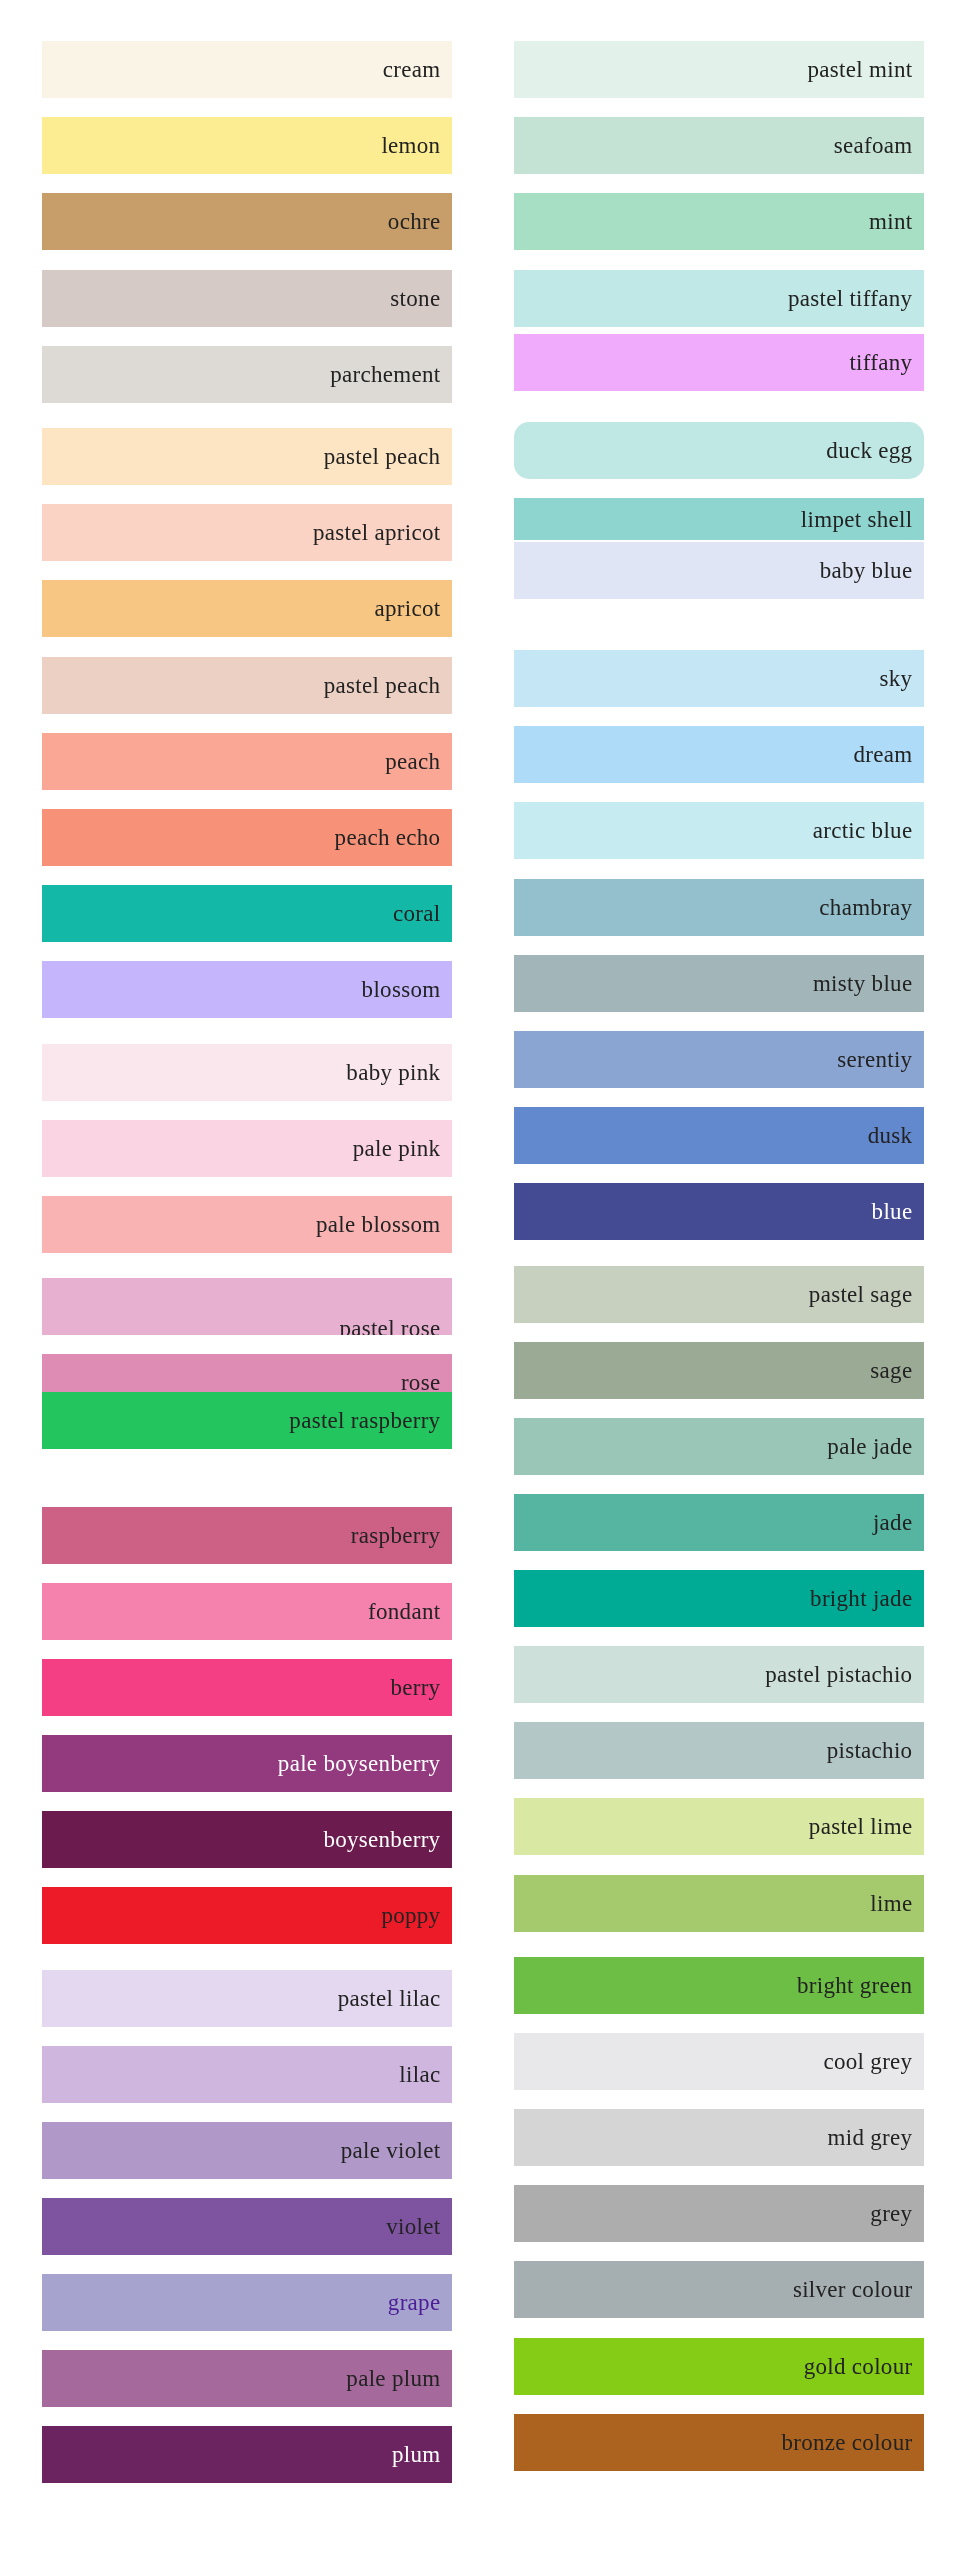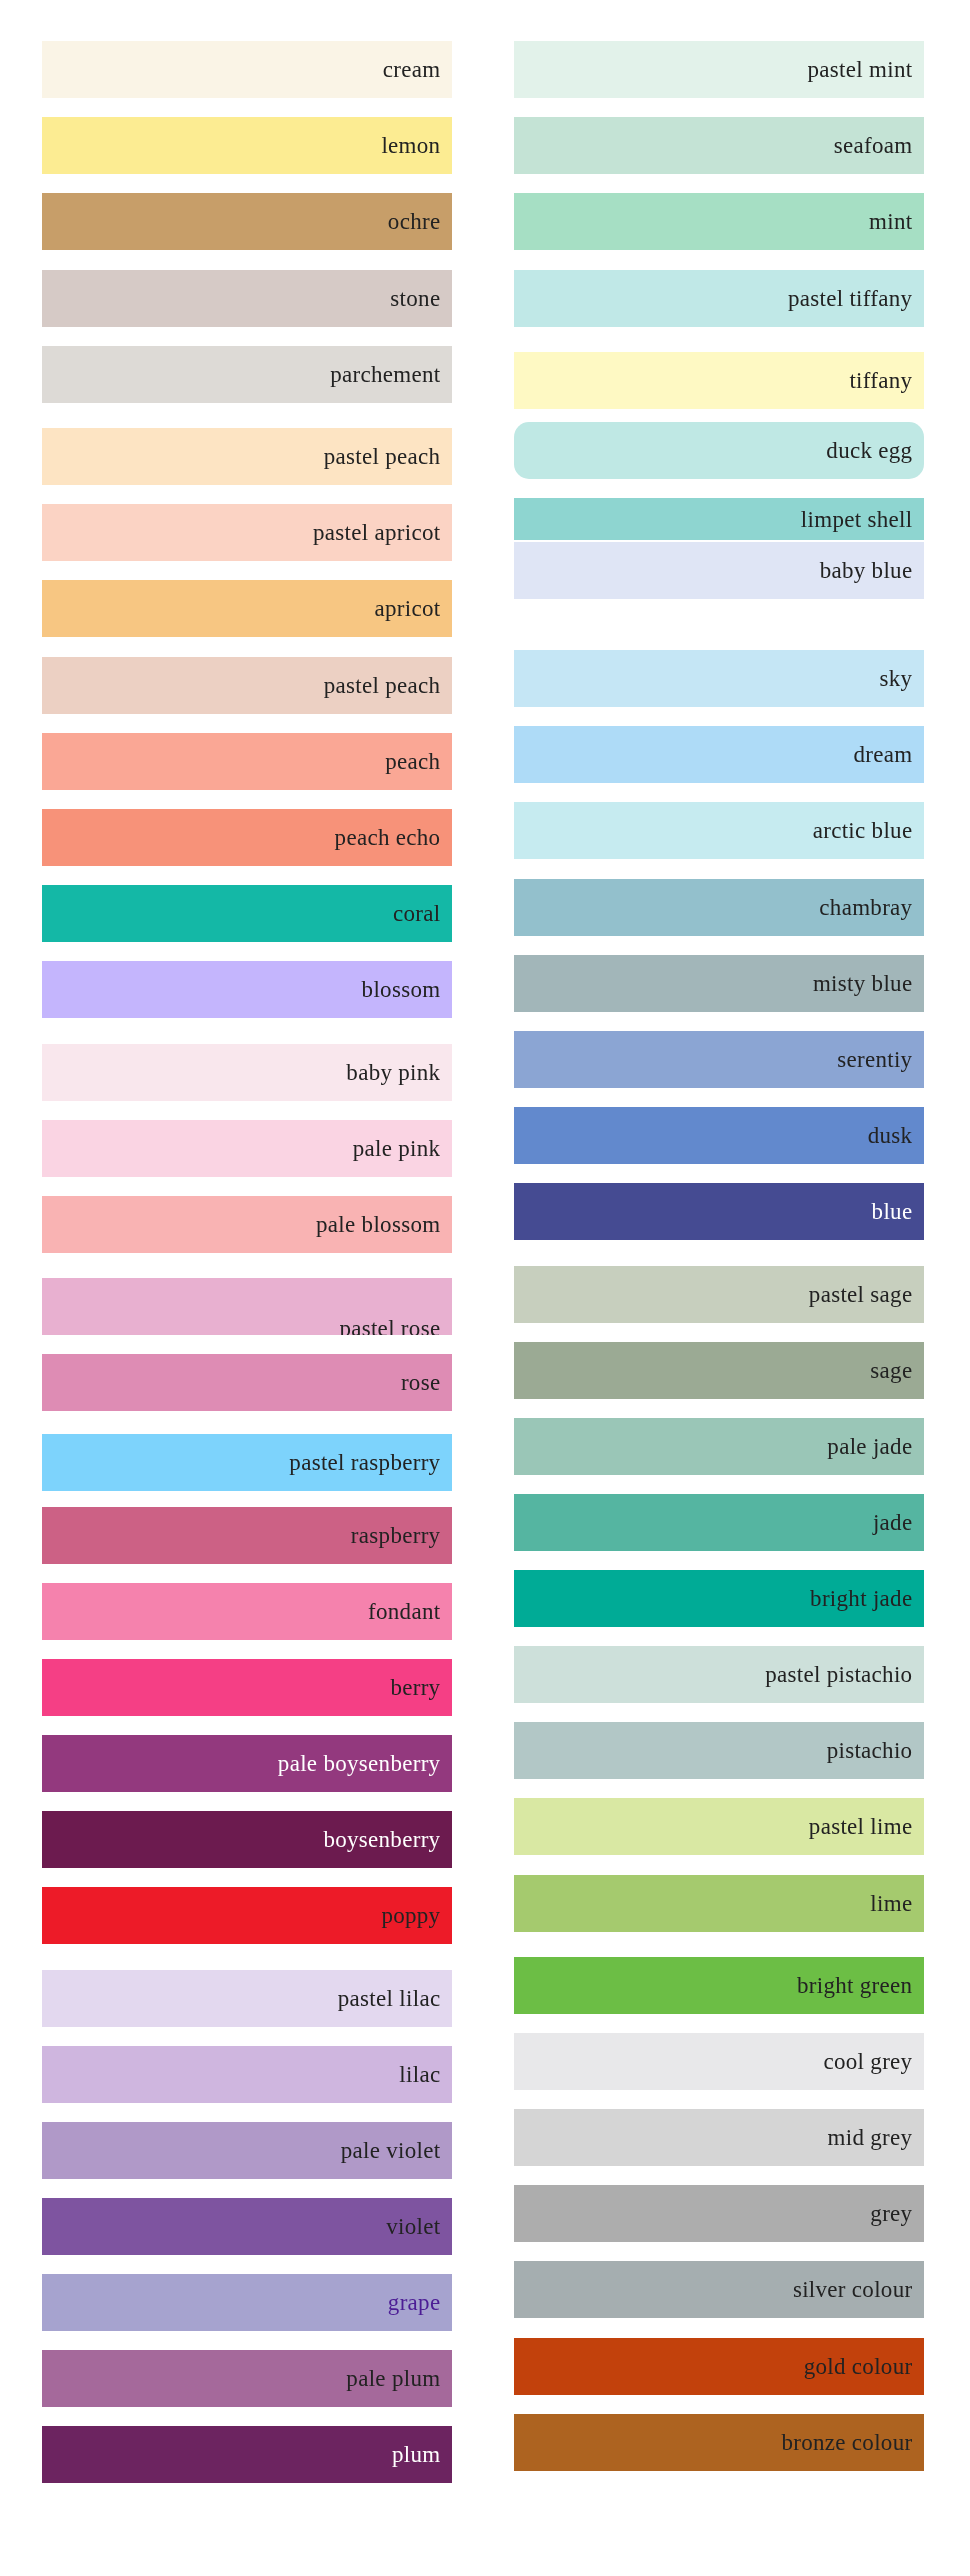--- a/index.html
+++ b/index.html
@@ -104,21 +104,21 @@
       </div>
       <div class="swatch" style="top: 1196px; height: 57px; background-color: rgb(249, 179, 179);">
         <span class="swatch-label" style="color: rgb(34, 34, 34);">pale blossom</span>
       </div>
       <div class="swatch" style="top: 1278px; height: 57px; background-color: rgb(232, 176, 208);">
         <span class="swatch-label" style="color: rgb(34, 34, 34); margin-top: 44px;">pastel rose</span>
       </div>
       <div class="swatch" style="top: 1354px; height: 57px; background-color: rgb(222, 140, 180);">
         <span class="swatch-label" style="color: rgb(34, 34, 34);">rose</span>
       </div>
-      <div class="swatch" style="top: 1434px; height: 57px; background-color: #7dd3fc;">
+      <div class="swatch" style="top: 1392px; height: 57px; background-color: #22c55e;">
         <span class="swatch-label" style="color: rgb(34, 34, 34);">pastel raspberry</span>
       </div>
       <div class="swatch" style="top: 1507px; height: 57px; background-color: rgb(204, 97, 133);">
         <span class="swatch-label" style="color: rgb(34, 34, 34);">raspberry</span>
       </div>
       <div class="swatch" style="top: 1583px; height: 57px; background-color: rgb(245, 130, 173);">
         <span class="swatch-label" style="color: rgb(34, 34, 34);">fondant</span>
       </div>
       <div class="swatch" style="top: 1659px; height: 57px; background-color: rgb(245, 63, 133);">
         <span class="swatch-label" style="color: rgb(34, 34, 34);">berry</span>
@@ -161,21 +161,21 @@
       </div>
       <div class="swatch" style="top: 117px; height: 57px; background-color: rgb(196, 227, 213);">
         <span class="swatch-label" style="color: rgb(34, 34, 34);">seafoam</span>
       </div>
       <div class="swatch" style="top: 193px; height: 57px; background-color: rgb(166, 223, 196);">
         <span class="swatch-label" style="color: rgb(34, 34, 34);">mint</span>
       </div>
       <div class="swatch" style="top: 270px; height: 57px; background-color: rgb(192, 232, 231);">
         <span class="swatch-label" style="color: rgb(34, 34, 34);">pastel tiffany</span>
       </div>
-      <div class="swatch" style="top: 352px; height: 57px; background-color: #fef9c3;">
+      <div class="swatch" style="top: 334px; height: 57px; background-color: #f0abfc;">
         <span class="swatch-label" style="color: rgb(34, 34, 34);">tiffany</span>
       </div>
       <div class="swatch" style="top: 422px; height: 57px; background-color: rgb(191, 232, 228); border-radius: 15px;">
         <span class="swatch-label" style="color: rgb(34, 34, 34);">duck egg</span>
       </div>
       <div class="swatch" style="top: 498px; height: 42px; background-color: rgb(142, 213, 208);">
         <span class="swatch-label" style="color: rgb(34, 34, 34);">limpet shell</span>
       </div>
       <div class="swatch" style="top: 542px; height: 57px; background-color: rgb(223, 229, 245);">
         <span class="swatch-label" style="color: rgb(34, 34, 34);">baby blue</span>
@@ -239,21 +239,21 @@
       </div>
       <div class="swatch" style="top: 2109px; height: 57px; background-color: rgb(213, 213, 213);">
         <span class="swatch-label" style="color: rgb(34, 34, 34);">mid grey</span>
       </div>
       <div class="swatch" style="top: 2185px; height: 57px; background-color: rgb(173, 173, 173);">
         <span class="swatch-label" style="color: rgb(34, 34, 34);">grey</span>
       </div>
       <div class="swatch" style="top: 2261px; height: 57px; background-color: rgb(165, 174, 176);">
         <span class="swatch-label" style="color: rgb(34, 34, 34);">silver colour</span>
       </div>
-      <div class="swatch" style="top: 2338px; height: 57px; background-color: #c2410c; padding-left: 16px;">
+      <div class="swatch" style="top: 2338px; height: 57px; background-color: #84cc16; padding-left: 16px;">
         <span class="swatch-label" style="color: rgb(34, 34, 34);">gold colour</span>
       </div>
       <div class="swatch" style="top: 2414px; height: 57px; background-color: rgb(173, 99, 32);">
         <span class="swatch-label" style="color: rgb(34, 34, 34);">bronze colour</span>
       </div>
     </div>
 
 </div>
 
 

